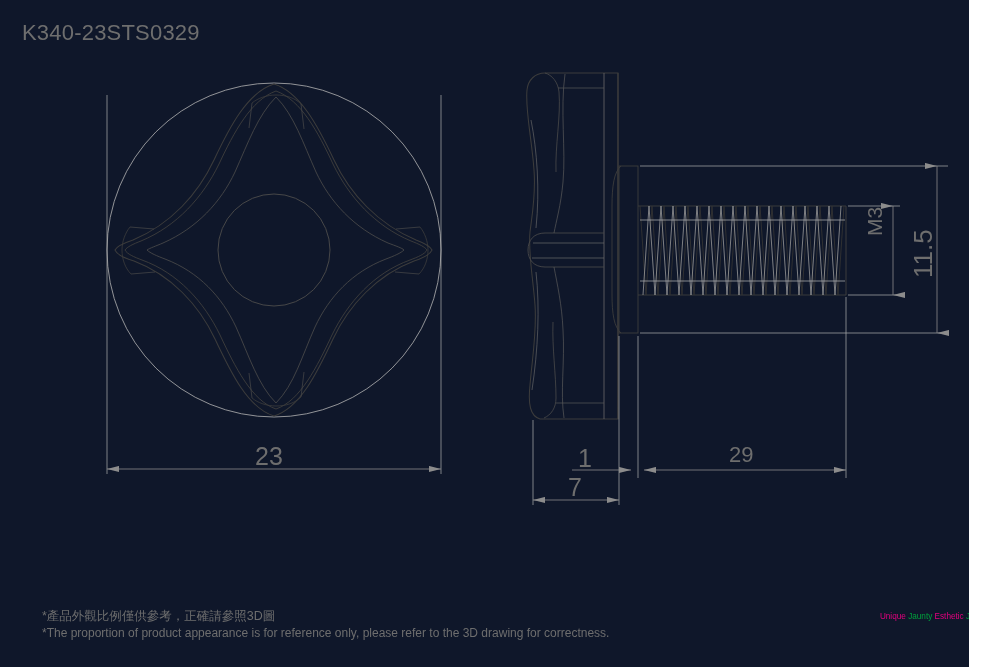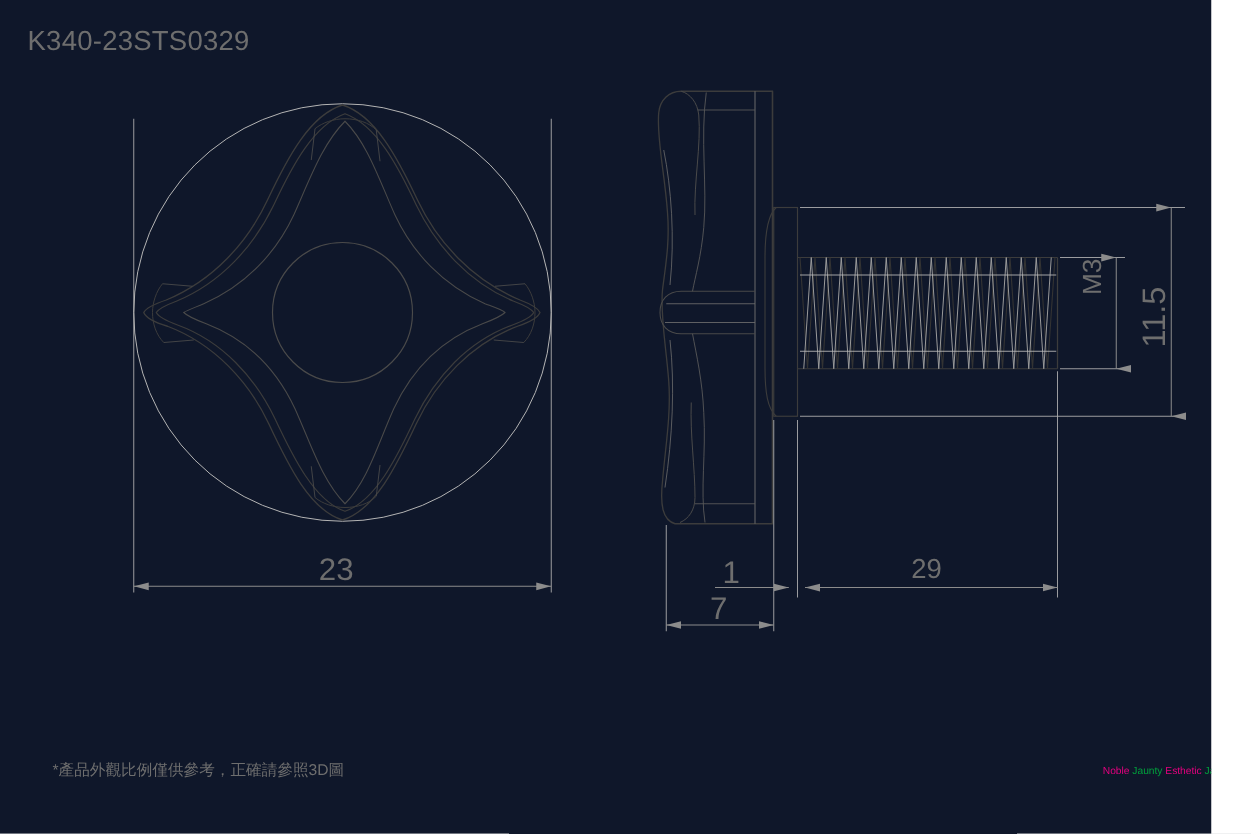--- a/index.html
+++ b/index.html
@@ -271,19 +271,20 @@
   <div class="dim-text" style="left:578px; top:444px; font-size:25px;">1</div>
 
   <div class="dim-text" style="left:729px; top:442px; font-size:22px;">29</div>
 
   <div class="dim-text" style="left:863px; top:236px; font-size:21px; transform:rotate(-90deg); transform-origin:left top;">M3</div>
 
   <div class="dim-text" style="left:908px; top:278px; font-size:26px; transform:rotate(-90deg); transform-origin:left top;">11.5</div>
 
   <div id="footer-notes">
     <div class="note-line-cn">*產品外觀比例僅供參考，正確請參照3D圖</div>
+    <div class="note-line-en">*The proportion of product appearance is for reference only, please refer to the 3D drawing for correctness.</div>
   </div>
 
   <div id="brand-logo">
-    <div id="logo-tagline"><span style="color:#e4007f;">Noble </span><span style="color:#00a03c;">Jaunty </span><span style="color:#e4007f;text-align:center;">Esthetic </span><span style="color:#00a03c;">Jaunty</span></div>
+    <div id="logo-tagline"><span style="color:#e4007f;">Unique </span><span style="color:#00a03c;">Jaunty </span><span style="color:#e4007f;text-align:center;">Esthetic </span><span style="color:#00a03c;">Jaunty</span></div>
   </div>
 
 </div>
 
 </body></html>

